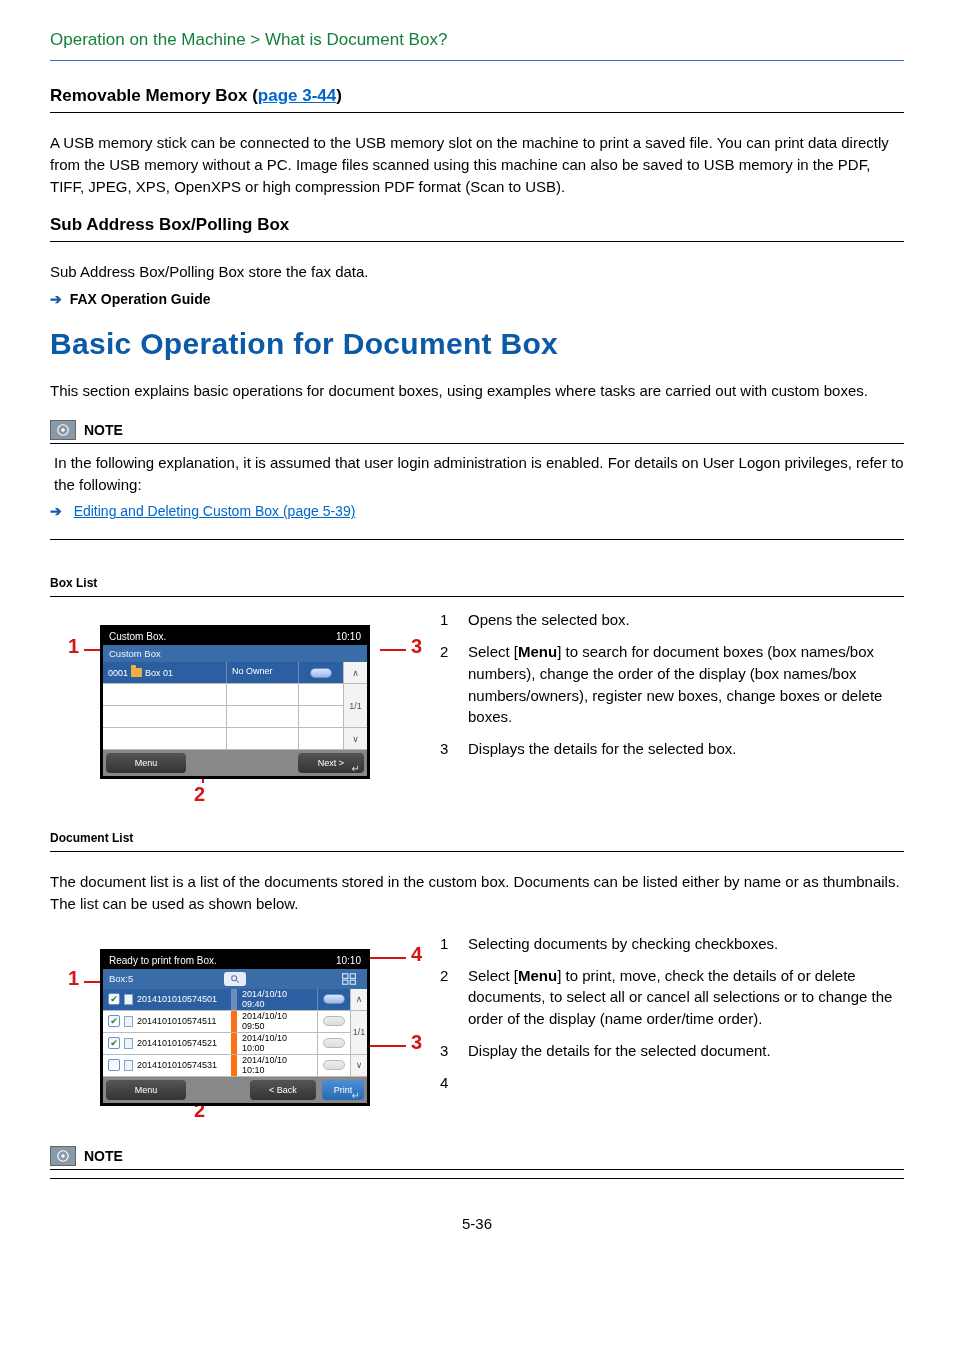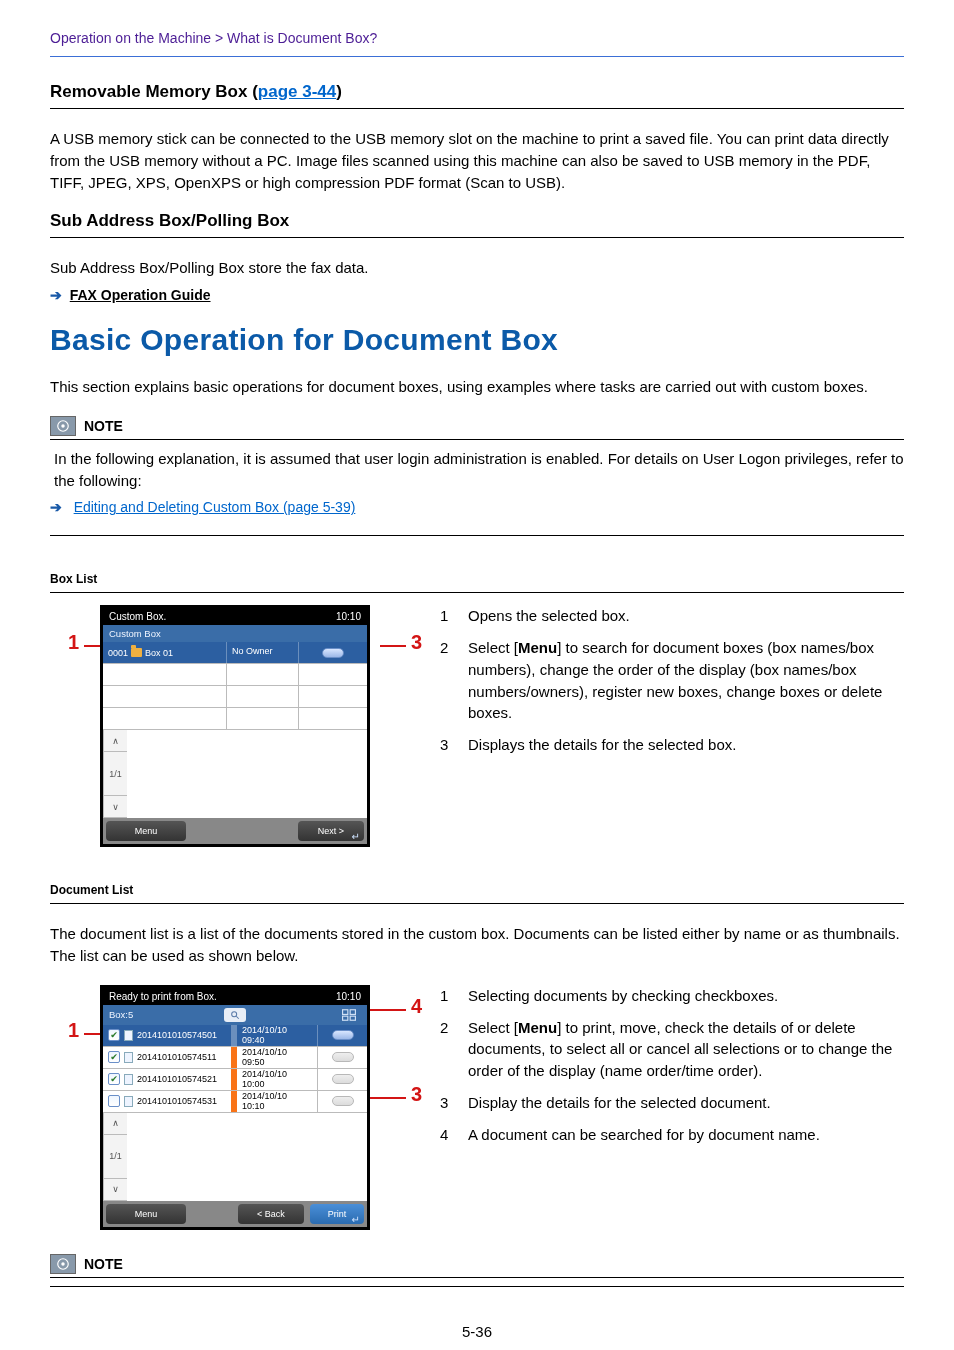--- a/index.html
+++ b/index.html
@@ -5,32 +5,32 @@
     * { box-sizing: border-box; margin: 0; padding: 0; }
     body {
       font-family: Arial, Helvetica, sans-serif;
       font-size: 14px;
       color: #000;
       width: 954px;
       background: #fff;
       padding: 30px 50px 40px 50px;
     }
     .breadcrumb {
-      font-size: 14px;
-      color: #4c1d95;
+      font-size: 17px;
+      color: #15803d;
       padding-bottom: 10px;
     }
     hr.topline { border: none; border-top: 1px solid #3b6fd6; margin-bottom: 25px; }
     hr.blackline { border: none; border-top: 1px solid #000; margin: 6px 0 10px 0; }
     .h3 { font-size: 17px; font-weight: bold; margin-bottom: 4px; }
     .h3 .link { color: #0066cc; text-decoration: underline; }
     .p { font-size: 15px; line-height: 1.45; margin: 19px 0 18px 0; }
     .arrow-link { margin: 6px 0 20px 0; font-size: 14px; }
     .arrow-link::before { content: "➔"; color: #1a5aa8; font-weight: bold; margin-right: 8px; }
-    .arrow-link .bold { font-weight: bold; text-decoration: underline; }
+    .arrow-link .bold { font-weight: bold; }
     .arrow-link a { color: #0066cc; text-decoration: underline; }
     .h1 { font-family: Arial Black, Arial, sans-serif; font-size: 30px; font-weight: 900; color: #0b5aa8; margin: 18px 0 10px 0; letter-spacing: 0.3px; }
     .note-box { margin: 14px 0 8px 0; }
     .note-header { display: flex; align-items: center; gap: 8px; font-weight: bold; font-size: 14px; margin-bottom: 3px;}
     .note-icon {
       width: 26px; height: 20px; background: #8899aa; display: inline-flex; align-items: center; justify-content: center; border: 1px solid #666;
     }
     .note-icon svg { width: 14px; height: 14px; }
     .note-line { border: none; border-top: 1px solid #000; margin: 3px 0 8px 0; }
     .note-body { font-size: 15px; line-height: 1.45; padding-left: 4px; margin-bottom:8px;}
@@ -39,51 +39,51 @@
     
     .panel-row { display: flex; gap: 20px; align-items: flex-start; margin: 12px 0 24px 0; }
     .callouts { flex: 1; }
     .co-item { display: flex; gap: 14px; font-size: 15px; line-height: 1.45; margin-bottom: 10px; }
     .co-num { width: 14px; flex: none; }
     .co-text b { font-weight: bold; }
 
     
     .screen-wrap { position: relative; width: 370px; flex: none; }
     .screen {
-      width: 270px; margin: 0 auto; background: #000; padding: 3px; position: relative;
+      width: 270px; margin: 16px auto; background: #000; padding: 3px; position: relative;
     }
     .screen-title { background: #000; color: #fff; font-size: 10px; padding: 3px 6px; display:flex; justify-content:space-between;}
     .screen-body { background: #fff; }
     .subtitle { background: #3a6da8; color: #eef4ff; font-size: 9.5px; padding: 3px 6px; }
     .subtitle.flex { display:flex; align-items:center; gap:20px; }
     .subtitle .searchslot { flex:1; display:flex; justify-content:center;}
     .subtitle .thumbslot { width:24px; display:flex; justify-content:center; color:#cfe0f5;}
     .mini-search {
       width: 22px; height: 14px; border-radius: 3px; background: #e8eef7; display:flex; align-items:center; justify-content:center;
     }
     .rows { }
     .row { display: flex; align-items: stretch; height: 22px; font-size: 9px; border-bottom: 1px solid #bbb;}
     .row.sel { background: #2c5fa1; color: #fff; }
     .row > div { padding: 4px 5px; }
     .boxrow .c1 { width: 124px; border-right: 1px solid #bbb; display:flex; align-items:center; gap:3px;}
     .boxrow.sel .c1 { border-right-color: rgba(255,255,255,0.3); }
     .boxrow .c2 { width: 72px; border-right: 1px solid #bbb; }
     .boxrow.sel .c2 { border-right-color: rgba(255,255,255,0.3); }
     .boxrow .c3 { flex:1; display:flex; align-items:center; justify-content:center; }
-    .row-with-side { display:flex;flex-direction:column; }
+    .row-with-side { display:flex; }
     .row-with-side .rows { flex:1; }
     .side-stack { width: 24px; display:flex; flex-direction:column; }
     .side-cell { flex:none; height:22px; border-bottom:1px solid #bbb; border-left:1px solid #bbb; background:#f3f3f3; display:flex; align-items:center; justify-content:center; font-size:9px; color:#555;}
     .side-cell.double { height:44px;}
     .footer-bar { display:flex; background:#888; height:26px;}
     .footer-btn { background: linear-gradient(#555,#333); color:#fff; font-size:9px; display:flex; align-items:center; justify-content:center; border-radius:4px; margin:3px; padding: 0 8px;}
     .footer-btn.menu{ width:80px;}
     .footer-btn.back{ width:66px;}
     .footer-btn.next{ width:66px; margin-left:auto; position:relative;}
-    .footer-btn.print{ background: linear-gradient(#4a8fd8,#2a6bb0); width:54px; position:relative;}
+    .footer-btn.print{ background: linear-gradient(#4a8fd8,#2a6bb0); width:42px; position:relative;}
     .footer-spacer{flex:1;}
     .enter-sym{ position:absolute; right:4px; bottom:-1px; font-size:10px; color:#cfe3ff;}
     .pill {
       width: 22px; height: 10px; border-radius: 5px; background: linear-gradient(#d8e6ff,#9cb8e8); border:1px solid #6a8fc8;
     }
     .pill.gray{ background: linear-gradient(#eee,#dcdcdc); border-color:#b8b8b8;}
     .folder-ico { width:11px; height:9px; background:#f0b040; border-radius:1px; position:relative; flex:none;}
     .folder-ico::before{content:"";position:absolute;top:-3px;left:0;width:5px;height:3px;background:#f0b040;border-radius:1px 1px 0 0;}
     .doc-ico { width:9px; height:11px; background:#eef4ff; border:1px solid #8ab; flex:none;}
     .chk { width:12px; height:12px; border:1px solid #6a8fc8; background: linear-gradient(#eef6ff,#fff); border-radius:2px; flex:none; display:flex; align-items:center; justify-content:center;}
@@ -339,21 +339,20 @@
     <div class="co-item">
         <div class="co-num">2</div>
         <div class="co-text"><span>Select [</span><b>Menu</b><span>] to print, move, check the details of or delete documents, to select all or cancel all selections or to change the order of the display (name order/time order).</span></div>
       </div>
     <div class="co-item">
         <div class="co-num">3</div>
         <div class="co-text">Display the details for the selected document.</div>
       </div>
     <div class="co-item">
         <div class="co-num">4</div>
-        <div class="co-text">A document can be searched for by document name.</div>
       </div>
   </div>
 </div>
 
 <div class="note-box">
   <div class="note-header">
     <span class="note-icon">
       <svg viewBox="0 0 24 24">
           <circle cx="12" cy="12" r="9" fill="none" stroke="#fff" stroke-width="2"></circle>
           <circle cx="12" cy="12" r="3" fill="#fff"></circle>

